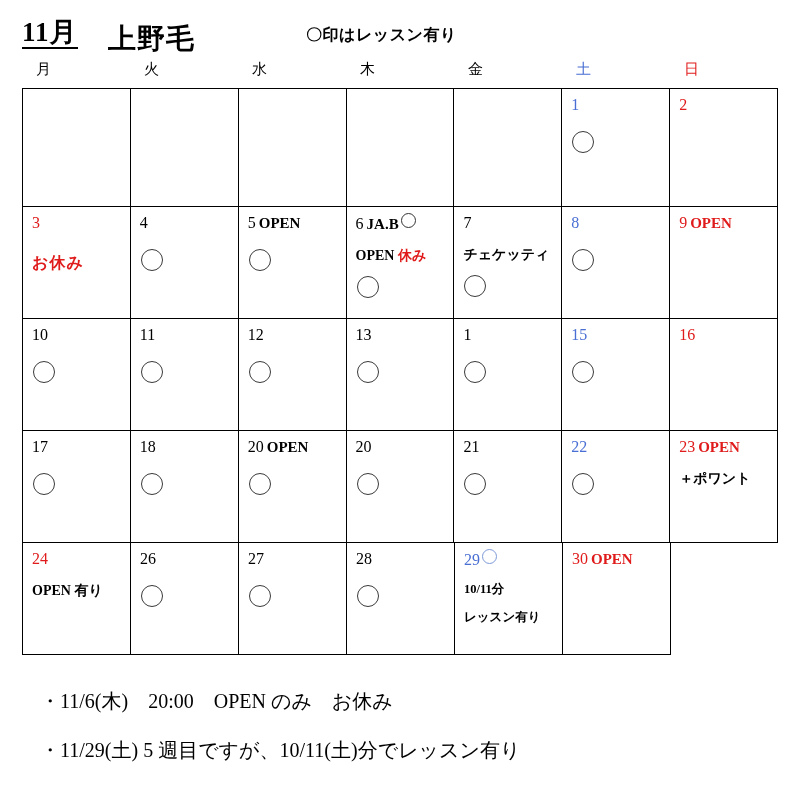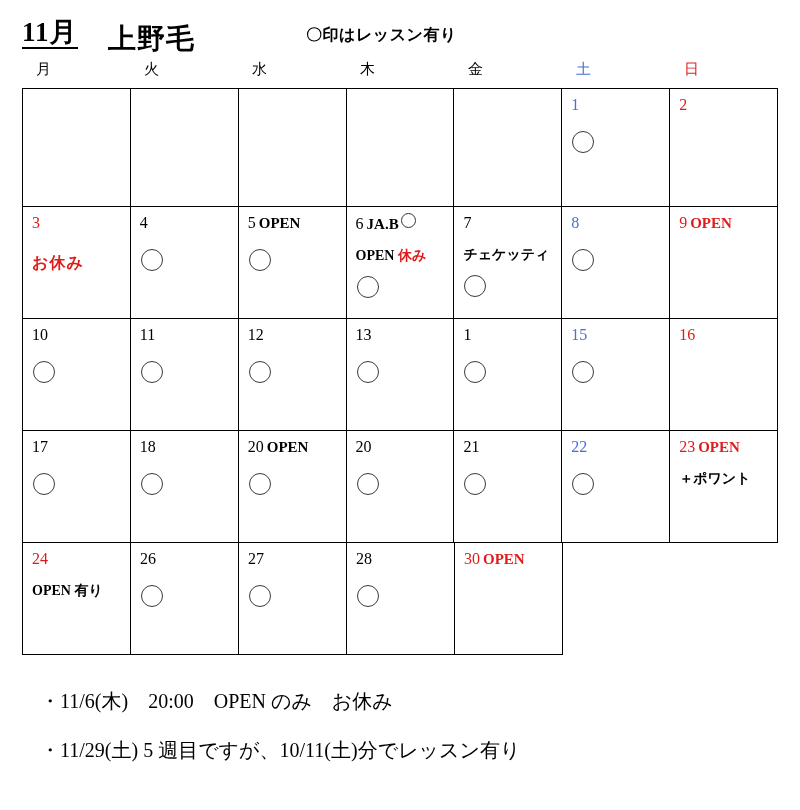--- a/index.html
+++ b/index.html
@@ -311,20 +311,25 @@
       </div>
       <div class="cell">
         <div class="daynum-line"><span class="daynum">27</span></div>
         <div class="mark"></div>
       </div>
       <div class="cell">
         <div class="daynum-line"><span class="daynum">28</span></div>
         <div class="mark"></div>
       </div>
       <div class="cell">
+        <div class="daynum-line"><span class="daynum sat">29</span><span class="circle-inline blue"></span></div>
+        <div class="note small">10/11分</div>
+        <div class="note small">レッスン有り</div>
+      </div>
+      <div class="cell">
         <div class="daynum-line"><span class="daynum sun">30</span><span class="tag red">OPEN</span></div>
       </div>
     </div>
 
   </div>
 
   <div class="footer">
     <div class="line">・11/6(木)　20:00　OPEN のみ　お休み</div>
     <div class="line">・11/29(土) 5 週目ですが、10/11(土)分でレッスン有り</div>
   </div>

